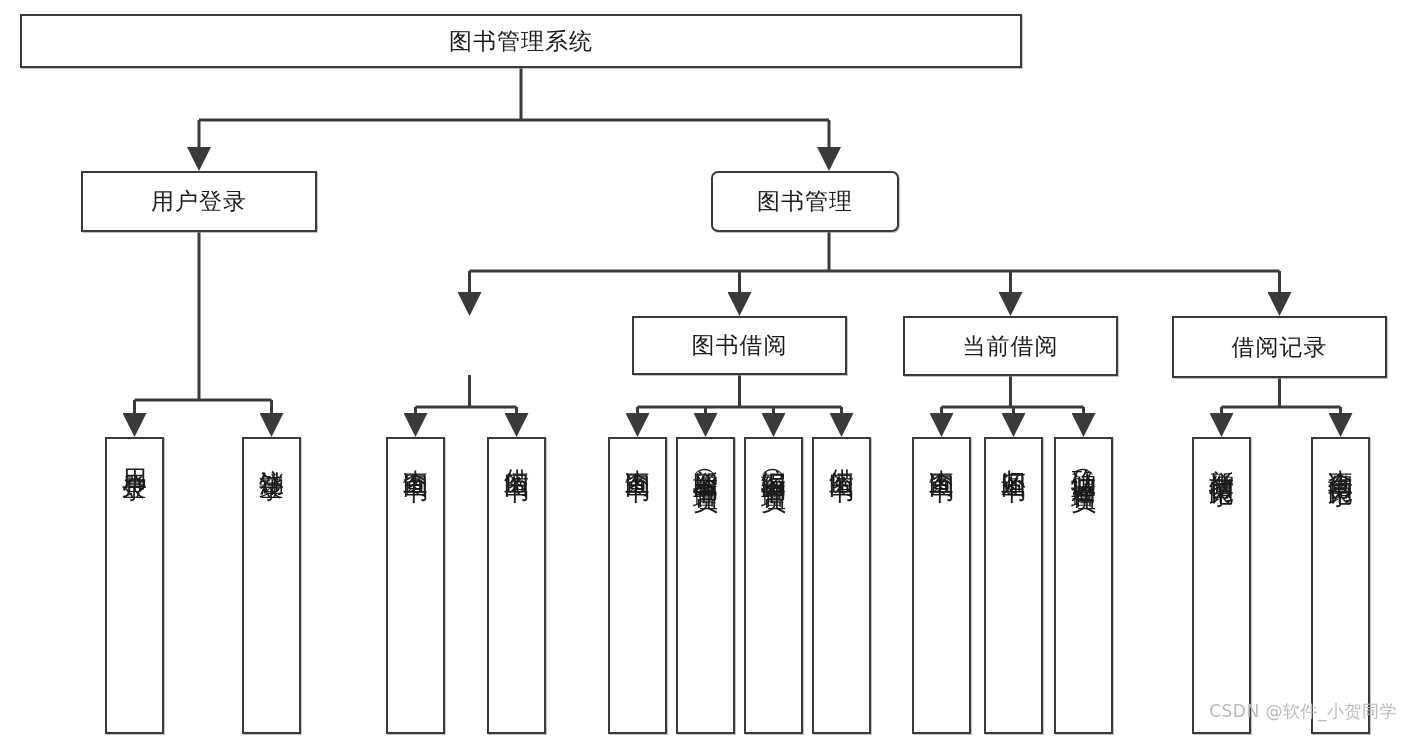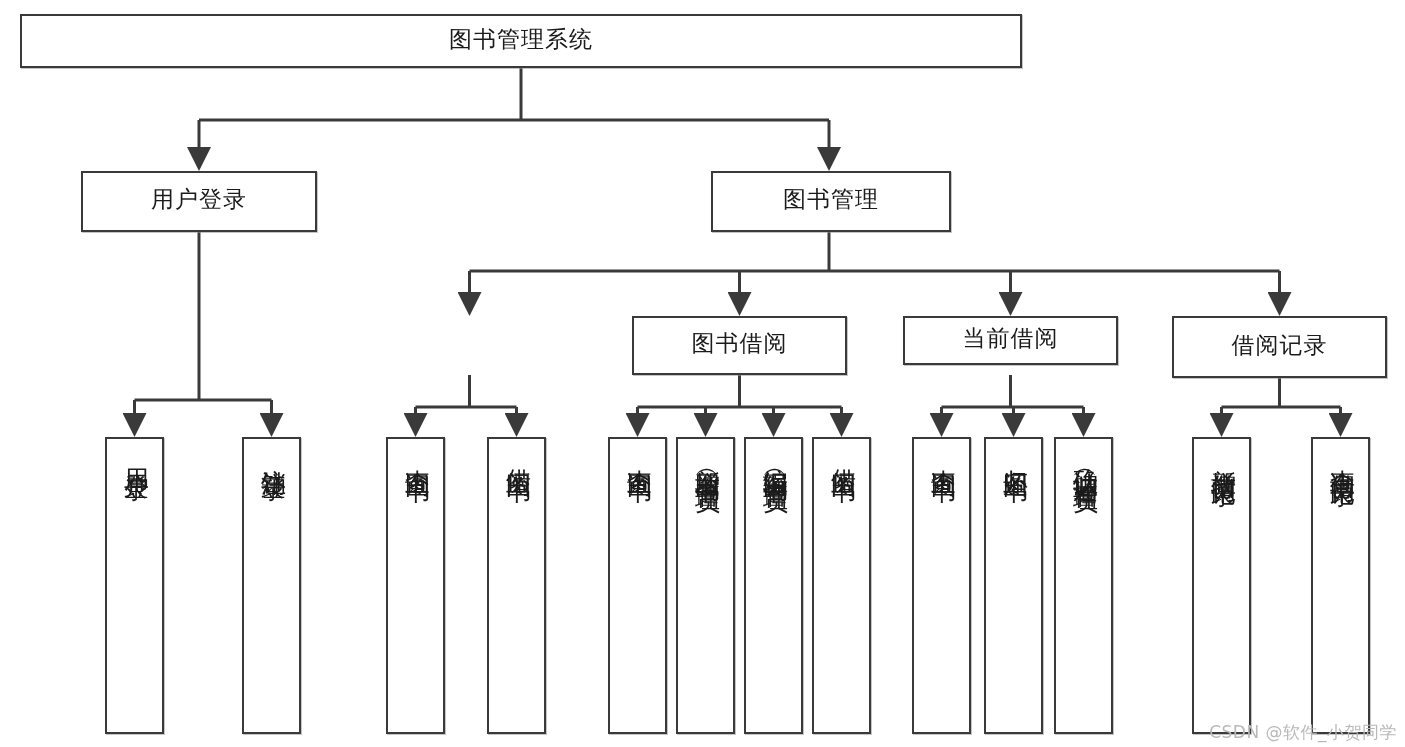--- a/index.html
+++ b/index.html
@@ -33,41 +33,40 @@
     align-items: center;
     justify-content: center;
     color: #1b1b1b;
     box-shadow: 1px 1px 0 rgba(150,150,150,0.55);
   }
   .node-label {
     display: block;
     text-align: center;
     line-height: 1.25;
     letter-spacing: 1px;
-    font-family: Liberation Mono, monospace;
   }
   .node-h .node-label {
     font-size: 23px;
   }
   .node-v {
     align-items: flex-start;
     padding-top: 10px;
   }
   .node-v .node-label {
     writing-mode: vertical-rl;
     text-orientation: upright;
     font-size: 25px;
     letter-spacing: 3px;
     line-height: 1;
     white-space: nowrap;
   }
   .watermark {
     position: absolute;
     right: 8px;
-    bottom: 3px;
+    bottom: 24px;
     font-size: 17px;
     color: #b9b9b9;
     letter-spacing: 0.5px;
     white-space: nowrap;
     pointer-events: none;
   }
 </style>
 </head>
 <body>
 
@@ -116,28 +115,28 @@
       </g>
   </svg>
 
   <div class="node-box node-h" style="left: 20px; top: 14px; width: 1002px; height: 54px;">
     <span class="node-label">图书管理系统</span>
   </div>
 
   <div class="node-box node-h" style="left: 81px; top: 171px; width: 236px; height: 61px;">
     <span class="node-label">用户登录</span>
   </div>
-  <div class="node-box node-h" style="left: 711px; top: 171px; width: 240px; height: 61px;">
+  <div class="node-box node-h" style="left: 711px; top: 171px; width: 188px; height: 61px; border-radius: 7px;">
     <span class="node-label">图书管理</span>
   </div>
 
   <div class="node-box node-h" style="left: 632px; top: 316px; width: 215px; height: 59px;">
     <span class="node-label">图书借阅</span>
   </div>
-  <div class="node-box node-h" style="left: 903px; top: 316px; width: 215px; height: 49px;">
+  <div class="node-box node-h" style="left: 903px; top: 316px; width: 215px; height: 60px;">
     <span class="node-label">当前借阅</span>
   </div>
   <div class="node-box node-h" style="left: 1172px; top: 316px; width: 215px; height: 62px;">
     <span class="node-label">借阅记录</span>
   </div>
 
   <div class="node-box node-v" style="left: 105px; top: 437px; width: 59px; height: 297px;">
     <span class="node-label">用户登录</span>
   </div>
   <div class="node-box node-v" style="left: 242px; top: 437px; width: 59px; height: 297px;">

